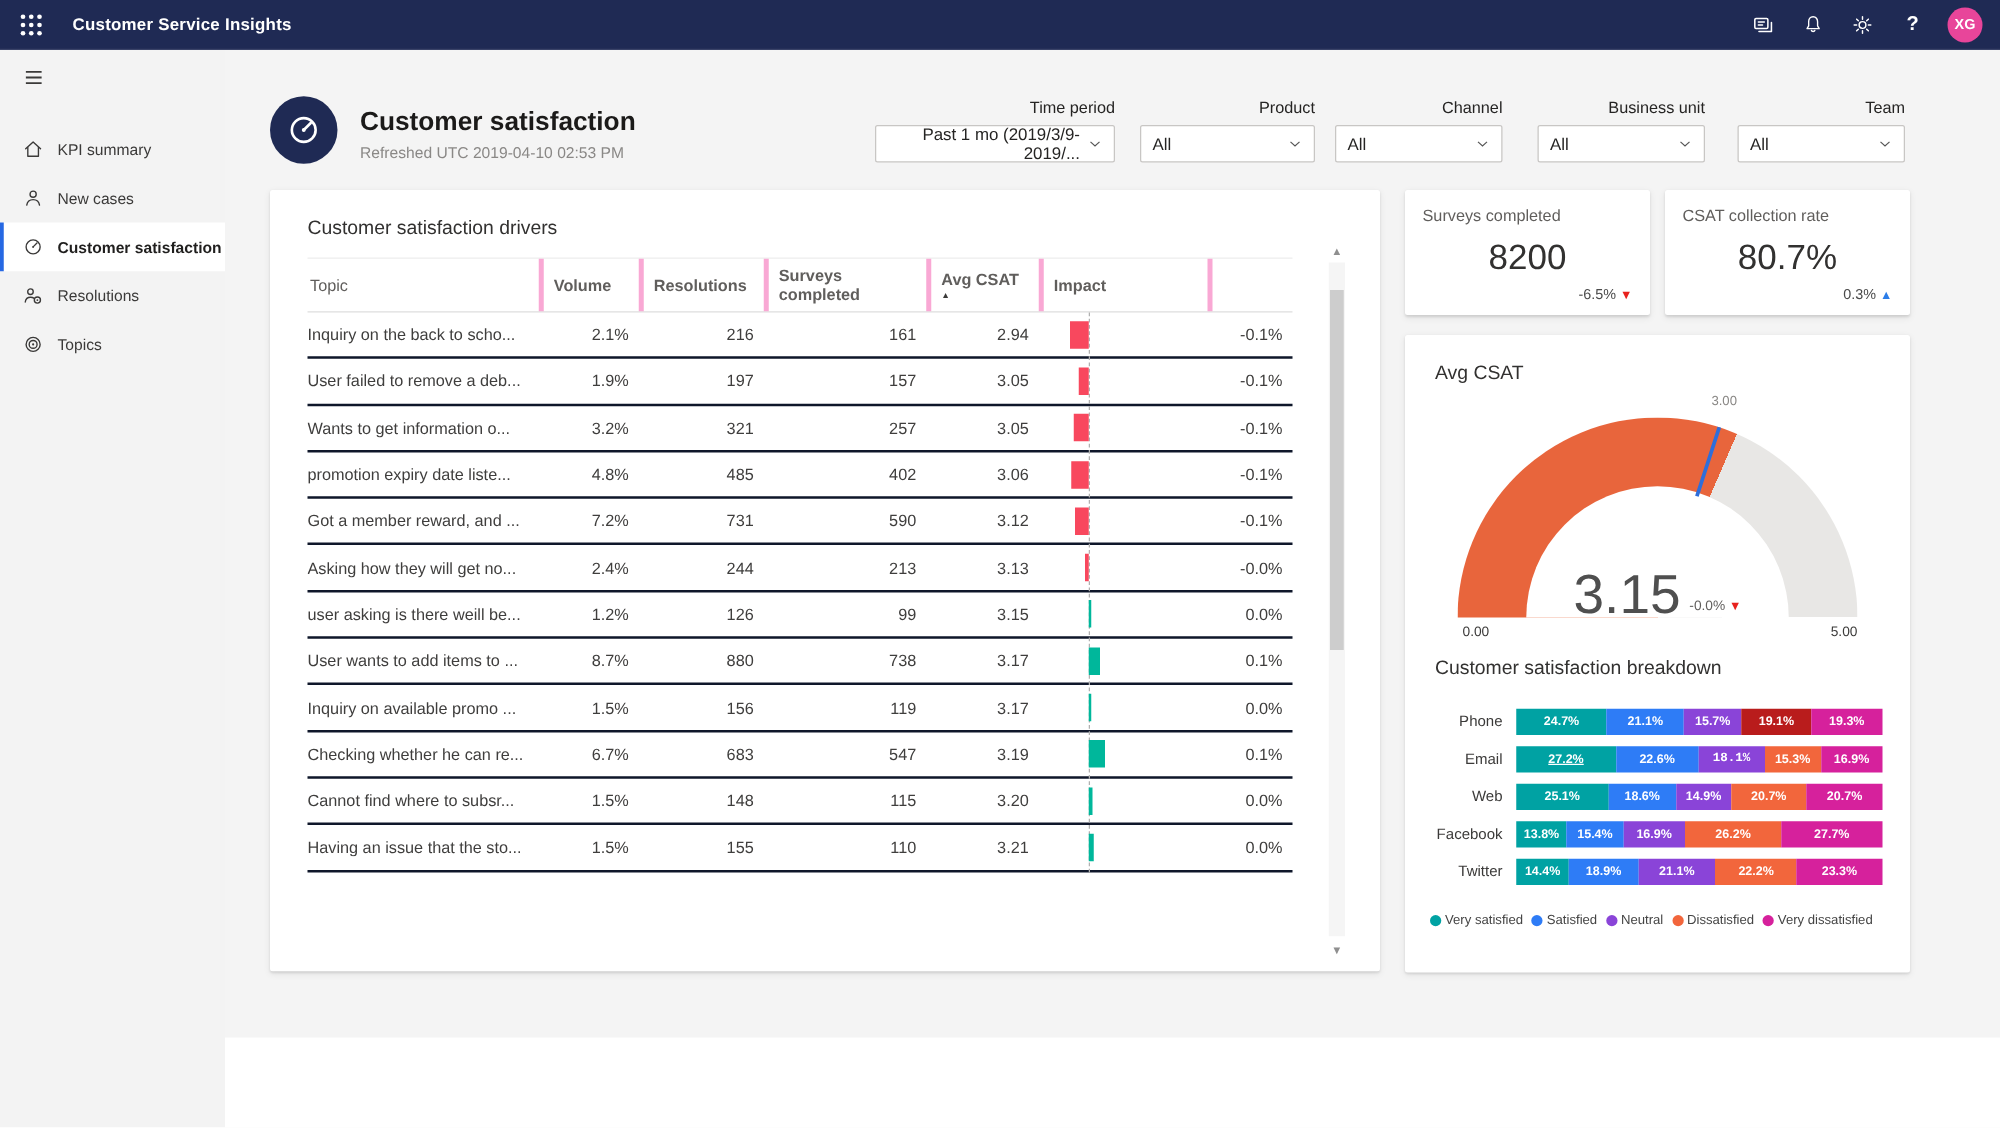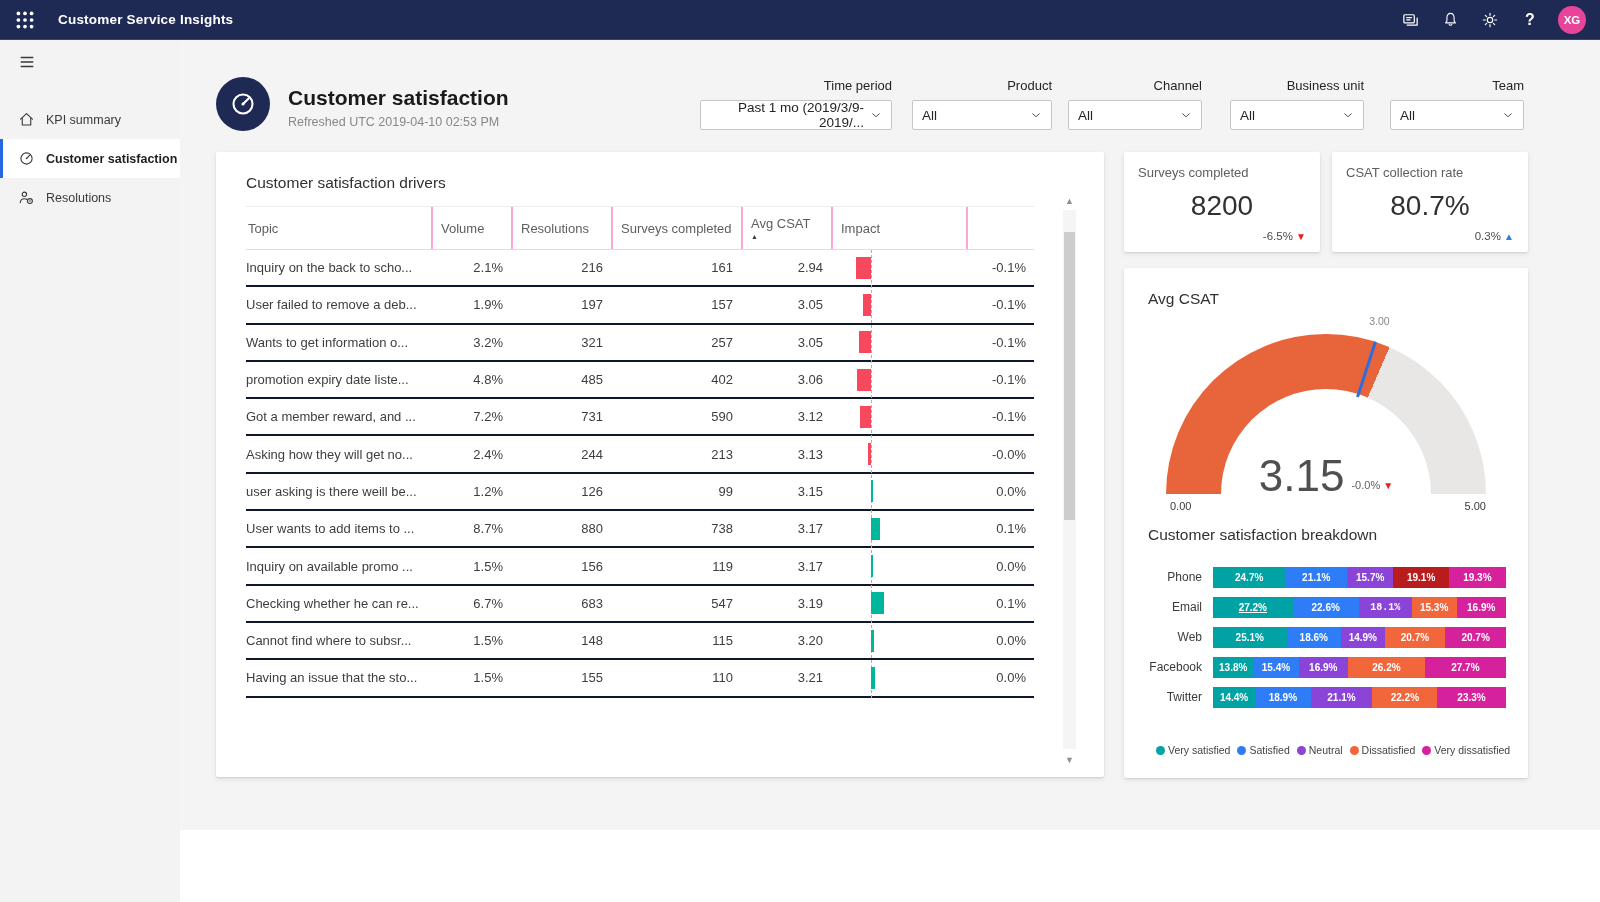--- a/index.html
+++ b/index.html
@@ -52,21 +52,21 @@
           box-shadow:0 1px 2px rgba(0,0,0,.10), 0 2px 6px rgba(0,0,0,.08); }
   .card-title { font-size:15.5px; color:#323130; }
 
   
   #drivers-card { left:36px; top:112px; width:888px; height:625px; padding:22px 30px; }
   .table-wrap { position:relative; margin-top:14px; width:788px; }
   .thead { display:grid; grid-template-columns:185px 80px 100px 130px 90px 135px 68px;
            border-top:1px solid #ededed; border-bottom:1px solid #dedede; height:44px; align-items:center; }
   .th { font-size:13px; color:#605e5c; padding-left:2px; position:relative; height:100%;
         display:flex; flex-direction:column; justify-content:center; cursor:pointer; }
-  .th + .th { border-left:2px solid #f9a8d4; padding-left:8px; }
+  .th + .th { border-left:4px solid #f9a8d4; padding-left:8px;font-weight:bold; }
   .th .sort-arrow { font-size:7px; color:#3b3a39; line-height:6px; margin-top:3px; }
   .tbody { position:relative; }
   .tr { display:grid; grid-template-columns:185px 80px 100px 130px 90px 135px 68px;
         height:37.3px; align-items:center; border-bottom:2px solid #0f172a; cursor:pointer; }
   .td { font-size:13px; color:#3f3e3d; }
   .td.topic { white-space:nowrap; overflow:hidden; }
   .td.num { text-align:right; padding-right:8px; }
   .impact-bar-cell { position:relative; height:100%; }
   .impact-bar { position:absolute; top:50%; transform:translateY(-50%); height:22px; }
   .impact-baseline { position:absolute; top:0; bottom:0; left:625px; width:0;
@@ -102,21 +102,21 @@
   .gauge-max { position:absolute; right:0; top:166px; font-size:11px; color:#3b3a39; }
 
   
   .bd-title { position:absolute; left:24px; top:258px; }
   .bd-rows { position:absolute; left:14px; top:294px; right:22px; }
   .bd-row { display:flex; align-items:center; height:30px; }
   .bd-label { width:64px; text-align:right; font-size:12px; color:#3b3a39; margin-right:11px; flex:none; }
   .bd-bar { flex:1; display:flex; height:21px; }
   .bd-seg { height:100%; display:flex; align-items:center; justify-content:center;
             color:#fff; font-size:10px; font-weight:bold; overflow:hidden; white-space:nowrap; cursor:pointer; }
-  .bd-legend { position:absolute; left:32px; top:462px; right:10px; display:flex; align-items:flex-end;margin-top:14px; }
+  .bd-legend { position:absolute; left:20px; top:462px; right:10px; display:flex; align-items:flex-end; }
   .lg-item { display:flex; align-items:center; margin-right:7px; }
   .lg-dot { width:9px; height:9px; border-radius:50%; margin-right:3px; flex:none; }
   .lg-label { font-size:10.5px; color:#444; white-space:nowrap; }
 </style>
 </head>
 <body>
 
 <div class="screen">
 
   <div class="appbar">
@@ -171,36 +171,51 @@
       </svg>
     </div>
     <div class="sb-items" id="sidebar-items">
         <div class="sb-item">
     <span class="sb-icon"><svg width="17" height="17" viewBox="0 0 20 20" fill="none" stroke="#3b3a39" stroke-width="1.3" stroke-linecap="round" stroke-linejoin="round">
               <path d="M3 9.5 L10 3 L17 9.5"></path>
               <path d="M5 8.2 V16.5 H15 V8.2"></path>
             </svg></span>
     <span class="sb-label">KPI summary</span>
   </div>
+        <div class="sb-item">
+    <span class="sb-icon"><svg width="17" height="17" viewBox="0 0 20 20" fill="none" stroke="#3b3a39" stroke-width="1.3" stroke-linecap="round" stroke-linejoin="round">
+              <circle cx="10" cy="6.3" r="2.9"></circle>
+              <path d="M4 16.5 C4.6 12.6 7 11.4 10 11.4 C13 11.4 15.4 12.6 16 16.5"></path>
+            </svg></span>
+    <span class="sb-label">New cases</span>
+  </div>
         <div class="sb-item selected">
     <span class="sb-icon"><svg width="17" height="17" viewBox="0 0 20 20" fill="none" stroke="#3b3a39" stroke-width="1.3" stroke-linecap="round" stroke-linejoin="round">
               <circle cx="10" cy="10" r="6.6"></circle>
               <path d="M10 10 L13.6 6.4"></path>
               <circle cx="10" cy="10" r="0.9" fill="#3b3a39" stroke="none"></circle>
             </svg></span>
     <span class="sb-label">Customer satisfaction</span>
   </div>
         <div class="sb-item">
     <span class="sb-icon"><svg width="17" height="17" viewBox="0 0 20 20" fill="none" stroke="#3b3a39" stroke-width="1.3" stroke-linecap="round" stroke-linejoin="round">
               <circle cx="7.5" cy="6.3" r="2.6"></circle>
               <path d="M2.6 16 C3.1 12.6 5.2 11.5 7.5 11.5 C8.9 11.5 9.9 11.8 10.7 12.4"></path>
               <circle cx="14" cy="14.2" r="2.9"></circle>
               <circle cx="14" cy="14.2" r="0.9" fill="#3b3a39" stroke="none"></circle>
             </svg></span>
     <span class="sb-label">Resolutions</span>
+  </div>
+        <div class="sb-item">
+    <span class="sb-icon"><svg width="17" height="17" viewBox="0 0 20 20" fill="none" stroke="#3b3a39" stroke-width="1.3" stroke-linecap="round" stroke-linejoin="round">
+              <circle cx="10" cy="10" r="6.6"></circle>
+              <circle cx="10" cy="10" r="3.7"></circle>
+              <circle cx="10" cy="10" r="1" fill="#3b3a39" stroke="none"></circle>
+            </svg></span>
+    <span class="sb-label">Topics</span>
   </div>
       </div>
   </div>
 
   <div class="canvas">
 
     <div class="hdr-icon">
       <svg width="28" height="28" viewBox="0 0 20 20" fill="none" stroke="#fff" stroke-width="1.5">
         <circle cx="10" cy="10" r="6.8"></circle>
         <path d="M10 10 L14 6" stroke-linecap="round"></path>

